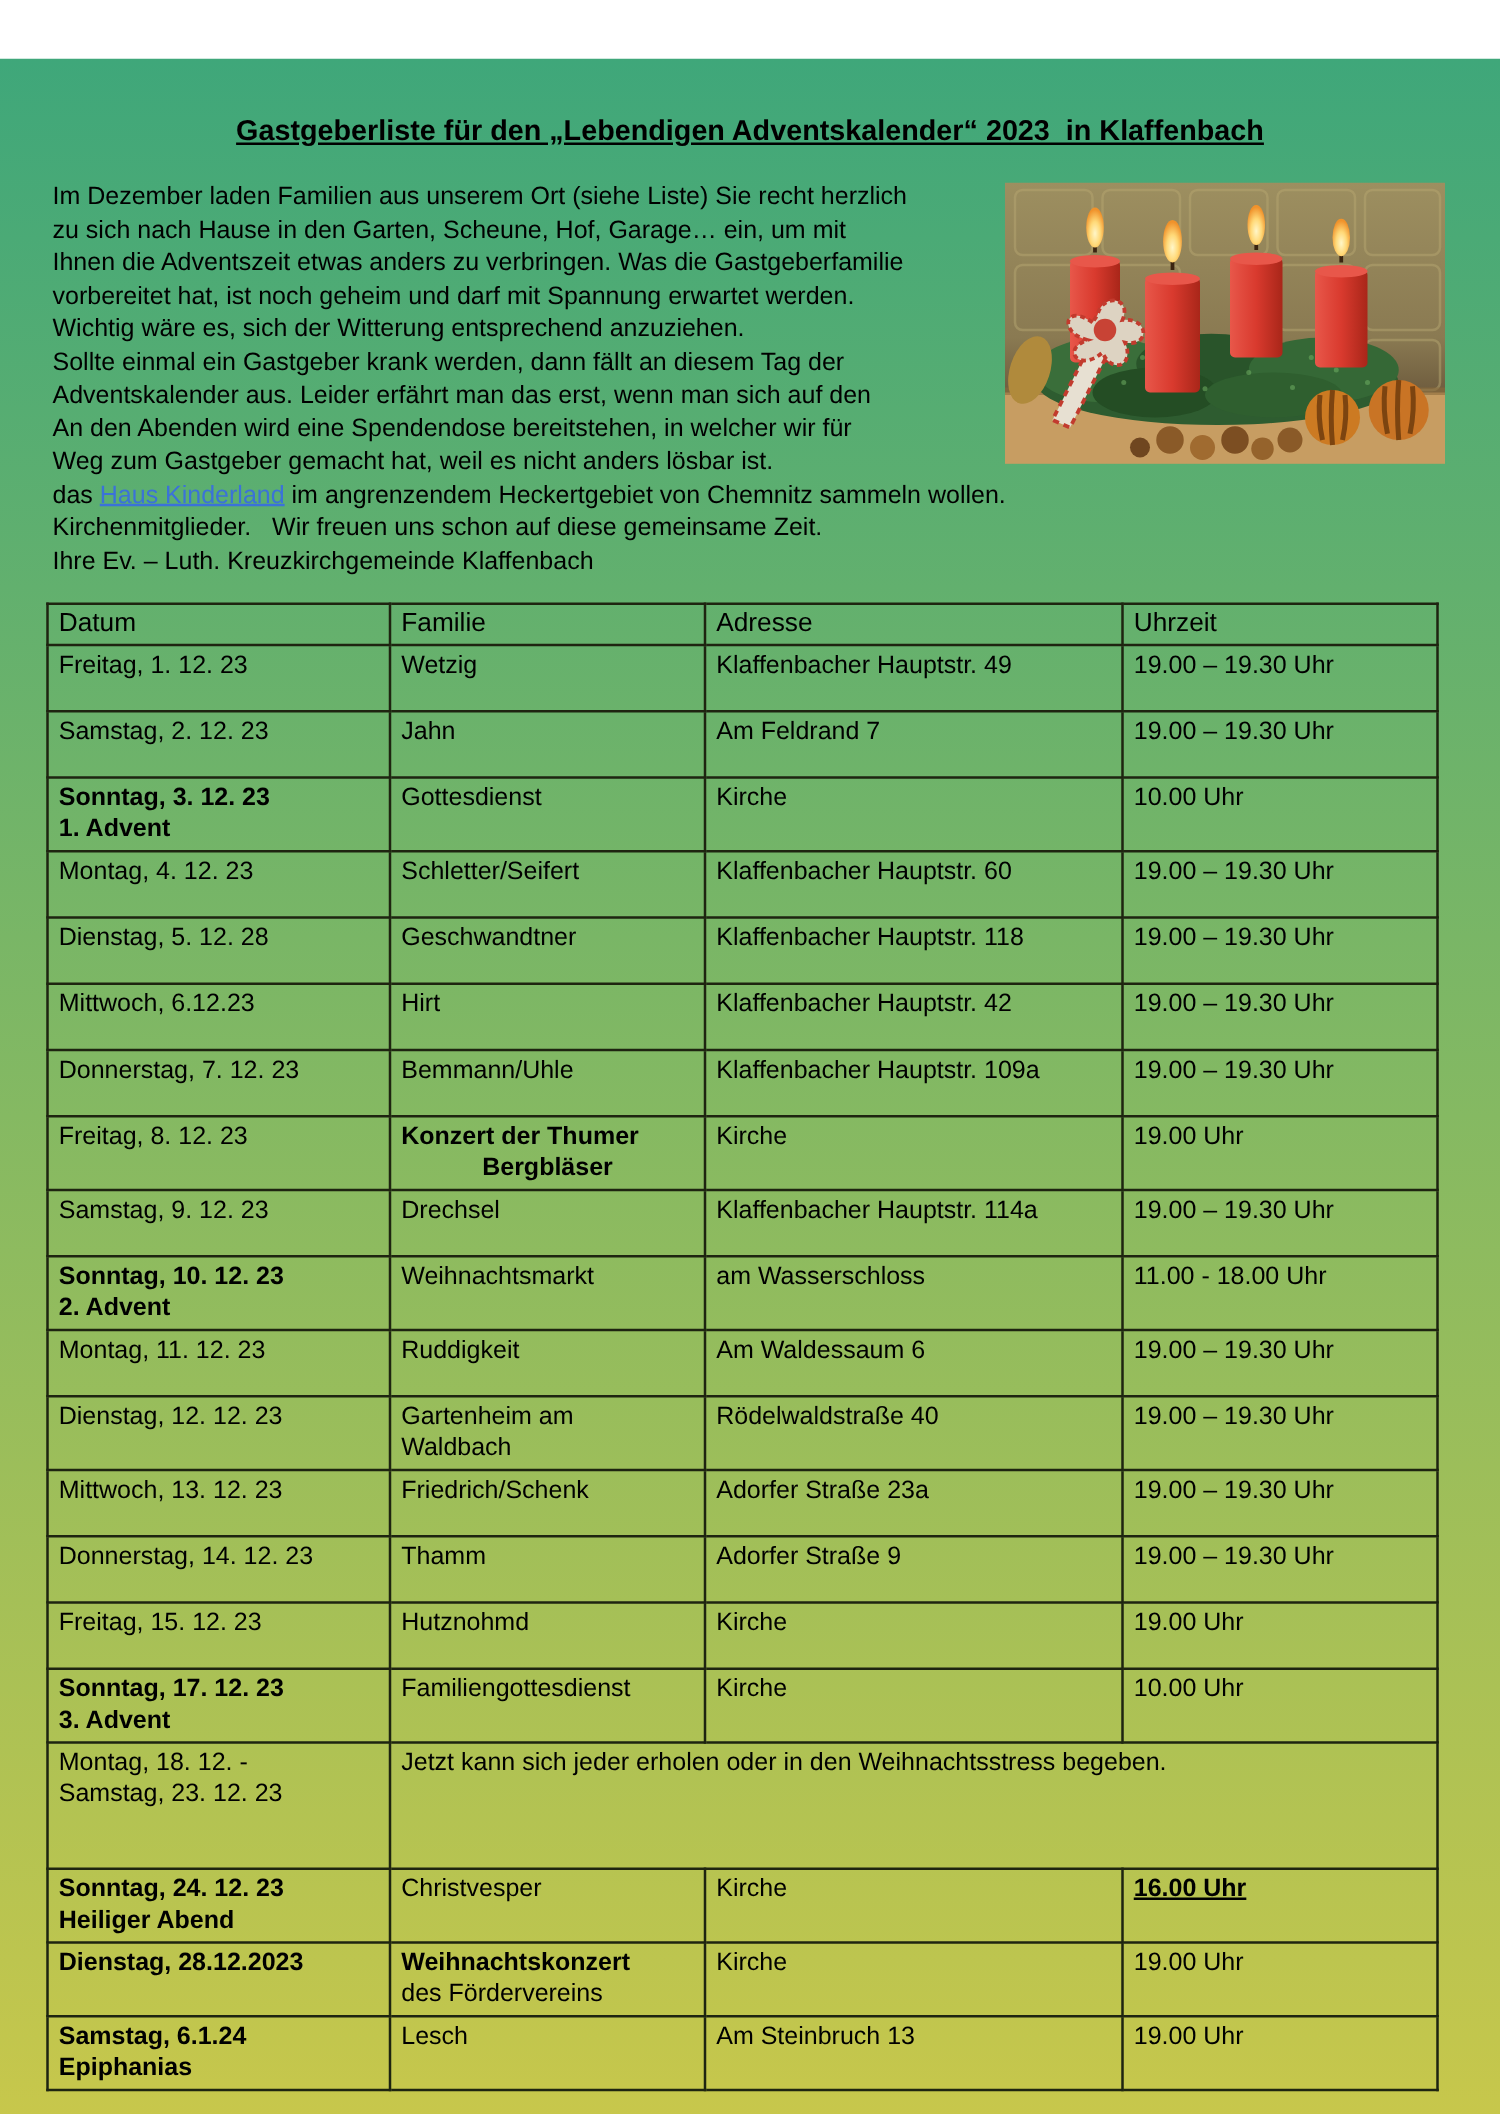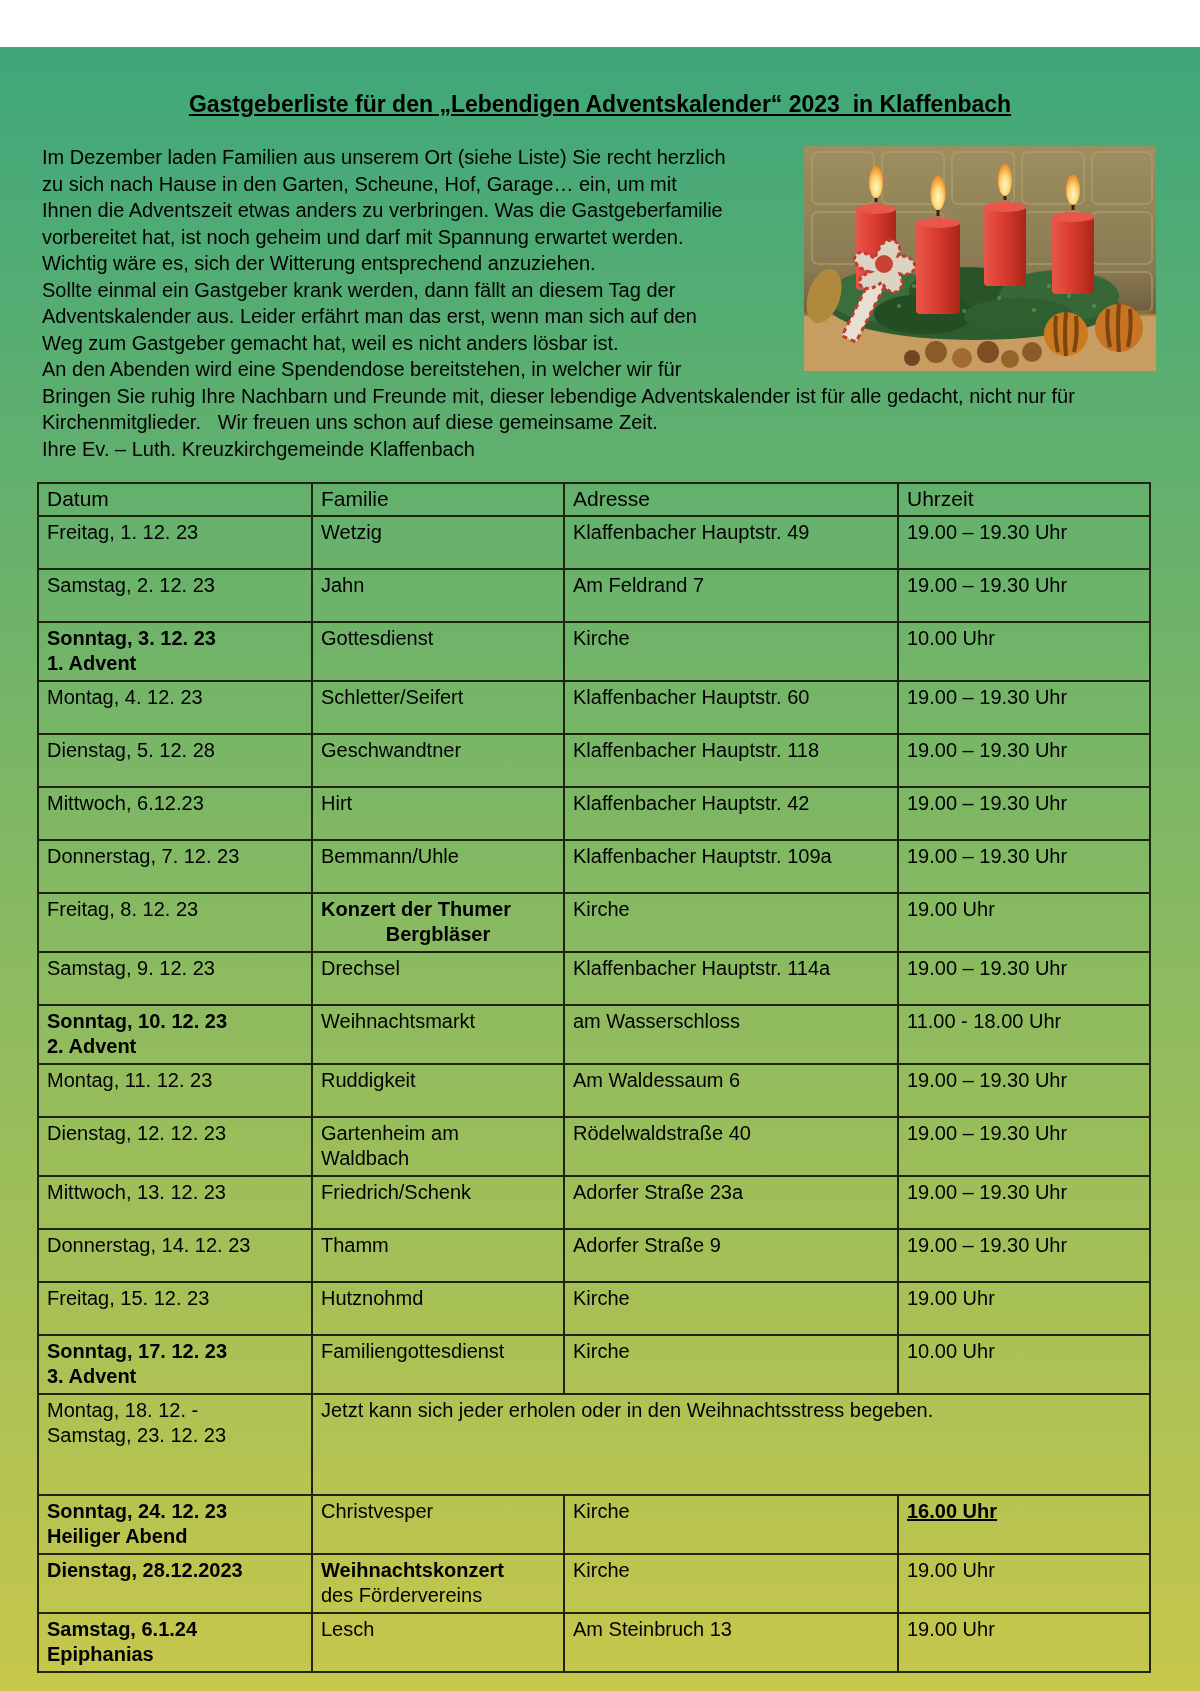--- a/index.html
+++ b/index.html
@@ -180,23 +180,23 @@
     </svg>
 
     <div id="intro-paragraph">
         <div class="intro-line"><span>Im Dezember laden Familien aus unserem Ort (siehe Liste) Sie recht herzlich</span></div>
         <div class="intro-line"><span>zu sich nach Hause in den Garten, Scheune, Hof, Garage… ein, um mit</span></div>
         <div class="intro-line"><span>Ihnen die Adventszeit etwas anders zu verbringen. Was die Gastgeberfamilie</span></div>
         <div class="intro-line"><span>vorbereitet hat, ist noch geheim und darf mit Spannung erwartet werden.</span></div>
         <div class="intro-line"><span>Wichtig wäre es, sich der Witterung entsprechend anzuziehen.</span></div>
         <div class="intro-line"><span>Sollte einmal ein Gastgeber krank werden, dann fällt an diesem Tag der</span></div>
         <div class="intro-line"><span>Adventskalender aus. Leider erfährt man das erst, wenn man sich auf den</span></div>
+        <div class="intro-line"><span>An den Abenden wird eine Spendendose bereitstehen, in welcher wir für</span></div>
         <div class="intro-line"><span>Weg zum Gastgeber gemacht hat, weil es nicht anders lösbar ist.</span></div>
-        <div class="intro-line"><span>An den Abenden wird eine Spendendose bereitstehen, in welcher wir für</span></div>
-        <div class="intro-line"><span>Bringen Sie ruhig Ihre Nachbarn und Freunde mit, dieser lebendige Adventskalender ist für alle gedacht, nicht nur für</span></div>
+        <div class="intro-line"><span>das </span><a class="link">Haus Kinderland</a><span> im angrenzendem Heckertgebiet von Chemnitz sammeln wollen.</span></div>
         <div class="intro-line"><span>Kirchenmitglieder.   Wir freuen uns schon auf diese gemeinsame Zeit.</span></div>
         <div class="intro-line"><span>Ihre Ev. – Luth. Kreuzkirchgemeinde Klaffenbach</span></div>
       </div>
   </div>
 
   <table class="schedule">
     <colgroup>
       <col class="col-datum">
         <col class="col-familie">
         <col class="col-adresse">

